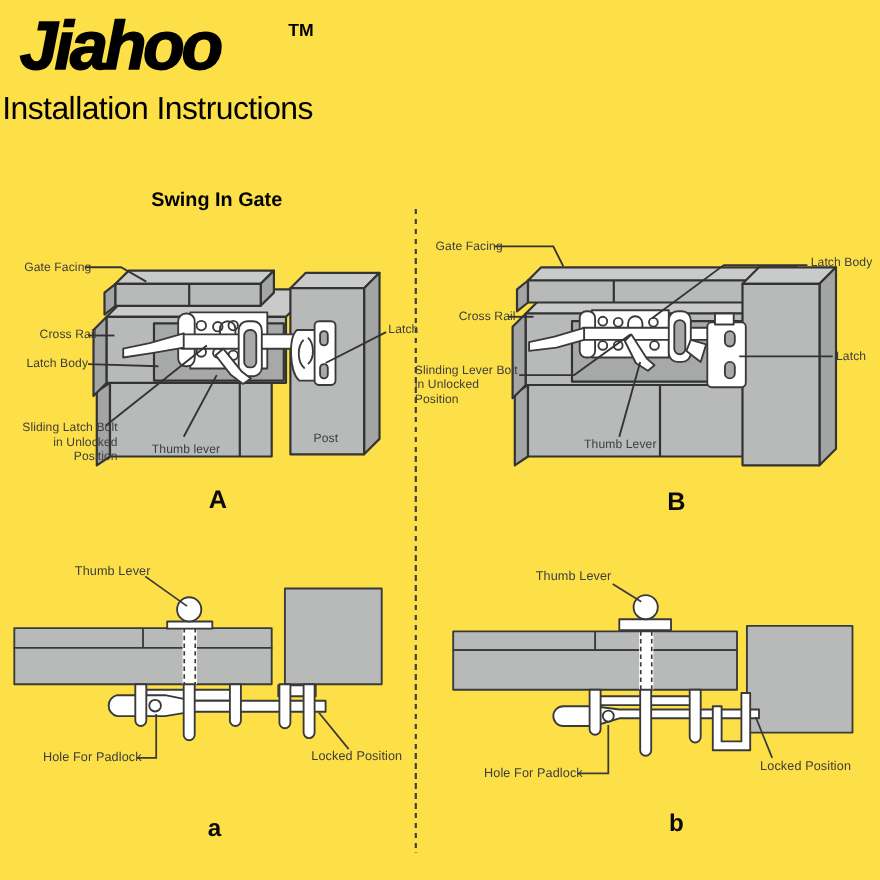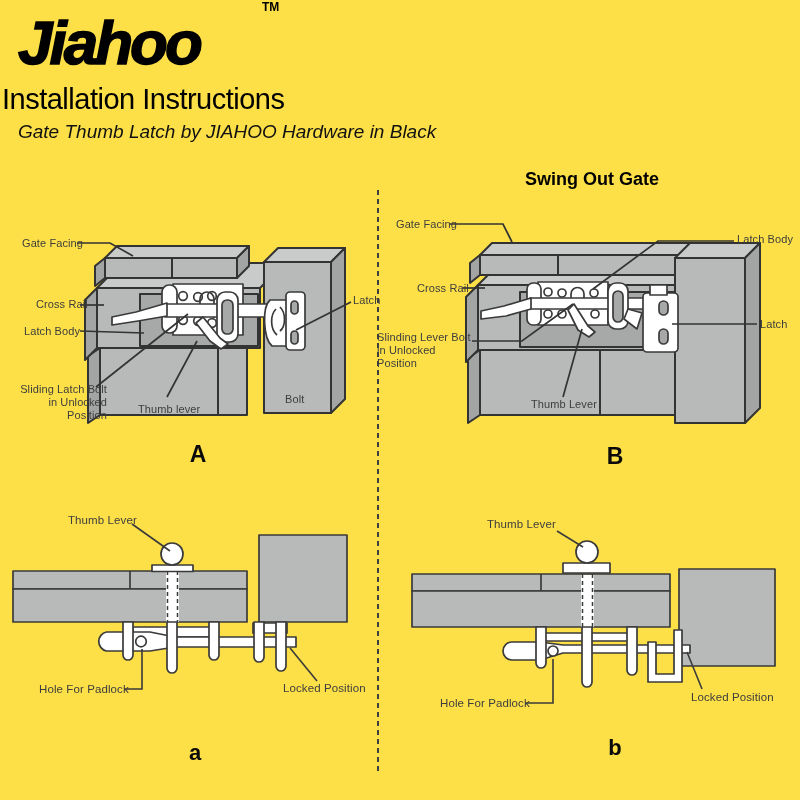--- a/index.html
+++ b/index.html
@@ -1,44 +1,43 @@
 <!DOCTYPE html>
 <html><head>
 <meta charset="utf-8">
 <style>
   html,body{margin:0;padding:0;background:#fff;}
   #canvas{position:relative;width:800px;height:800px;background:#fde047;overflow:hidden;
           font-family:"Liberation Sans", sans-serif;}
   .abs{position:absolute;}
   #logo{left:18px;top:8px;font-size:62px;line-height:70px;font-weight:bold;font-style:italic;
         letter-spacing:-3px;color:#000;-webkit-text-stroke:1.5px #000;}
-  #tm{left:262px;top:0;font-size:12px;font-weight:bold;color:#000;}
+  #tm{left:262px;top:20px;font-size:16px;font-weight:bold;color:#000;}
   #doc-title{left:2px;top:82px;font-size:29px;line-height:34px;color:#000;letter-spacing:-0.5px;}
   #doc-subtitle{left:18px;top:121px;font-size:19px;font-style:italic;color:#111;}
   .sec-title{font-size:18px;font-weight:bold;color:#000;width:220px;text-align:center;}
   .lbl{font-size:11px;color:#3d3d3d;white-space:nowrap;letter-spacing:0.1px;}
   .lbl2{font-size:11.5px;color:#3d3d3d;white-space:nowrap;letter-spacing:0.1px;}
   .multi{white-space:normal;text-align:right;line-height:13px;}
   .fig-letter{font-size:23px;font-weight:bold;color:#0a0a0a;width:50px;text-align:center;}
   .fig-letter-sm{font-size:22px;font-weight:bold;color:#0a0a0a;width:50px;text-align:center;}
   #divider{left:377px;top:190px;width:2px;height:585px;
            background:repeating-linear-gradient(to bottom,#3f3f3f 0 5px,transparent 5px 9px);}
   svg{display:block;}
 </style>
 </head>
 <body>
 
 <div id="canvas">
 
   <div id="logo" class="abs">Jiahoo</div>
   <div id="tm" class="abs">TM</div>
   <div id="doc-title" class="abs">Installation Instructions</div>
-  <div id="doc-subtitle" class="abs">Gate Thumb Latch by JIAHOO Hardware in Black</div>
-
-  <div class="abs sec-title" style="left:482px;top:169px;">Swing Out Gate</div>
+
+  <div class="abs sec-title" style="left:87px;top:171px;">Swing In Gate</div>
 
   <div id="divider" class="abs"></div>
 
   <svg class="abs" style="left:0;top:190px;" width="378" height="285" viewBox="0 0 378 285">
     <g stroke="#333" stroke-width="2" stroke-linejoin="round">
 
       <path d="M88,166 L100,158 V225 L88,233 Z" fill="#a2a5a4"></path>
       <path d="M100,158 H247 V225 H100 Z" fill="#b7bab9"></path>
       <line x1="218" y1="158" x2="218" y2="225"></line>
 
@@ -91,21 +90,21 @@
 
   <span class="abs lbl" style="left:22px;top:237px;">Gate Facing</span>
   <span class="abs lbl" style="left:36px;top:298px;">Cross Rail</span>
   <span class="abs lbl" style="left:24px;top:325px;">Latch Body</span>
   <div class="abs lbl multi" style="left:9px;top:383px;width:98px;">
     <span>Sliding Latch Bolt</span><br>
     <span>in Unlocked Position</span>
   </div>
   <span class="abs lbl" style="left:138px;top:403px;">Thumb lever</span>
   <span class="abs lbl" style="left:353px;top:294px;">Latch</span>
-  <span class="abs lbl" style="left:285px;top:393px;">Bolt</span>
+  <span class="abs lbl" style="left:285px;top:393px;">Post</span>
   <div class="abs fig-letter" style="left:173px;top:441px;">A</div>
 
   <svg class="abs" style="left:378px;top:190px;" width="422" height="285" viewBox="0 0 422 285">
     <g stroke="#333" stroke-width="2" stroke-linejoin="round">
 
       <path d="M90,168 L102,160 V225 L90,233 Z" fill="#a2a5a4"></path>
       <path d="M102,160 H327 V225 H102 Z" fill="#b7bab9"></path>
       <line x1="222" y1="160" x2="222" y2="225"></line>
 
       <path d="M100,95 L125,70 H382 L357,95 Z" fill="#c8cbca"></path>

